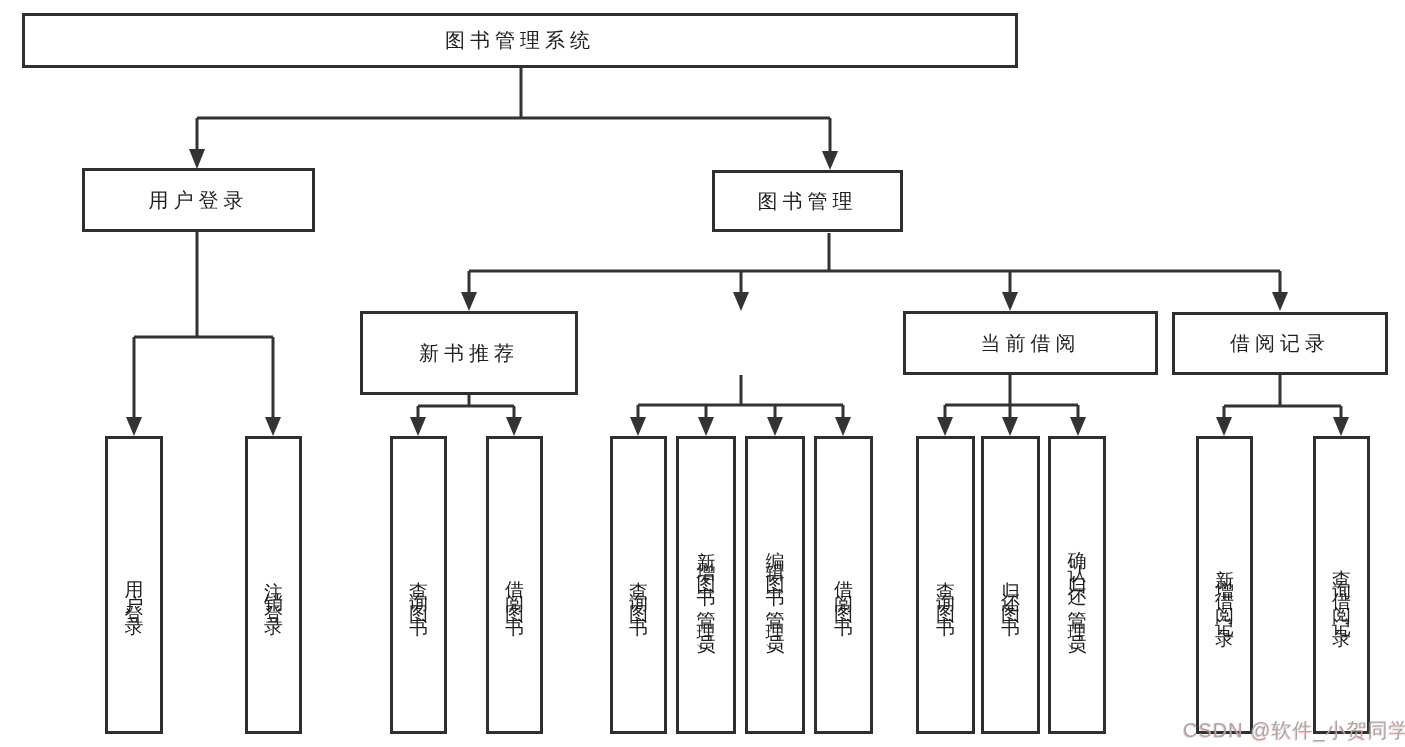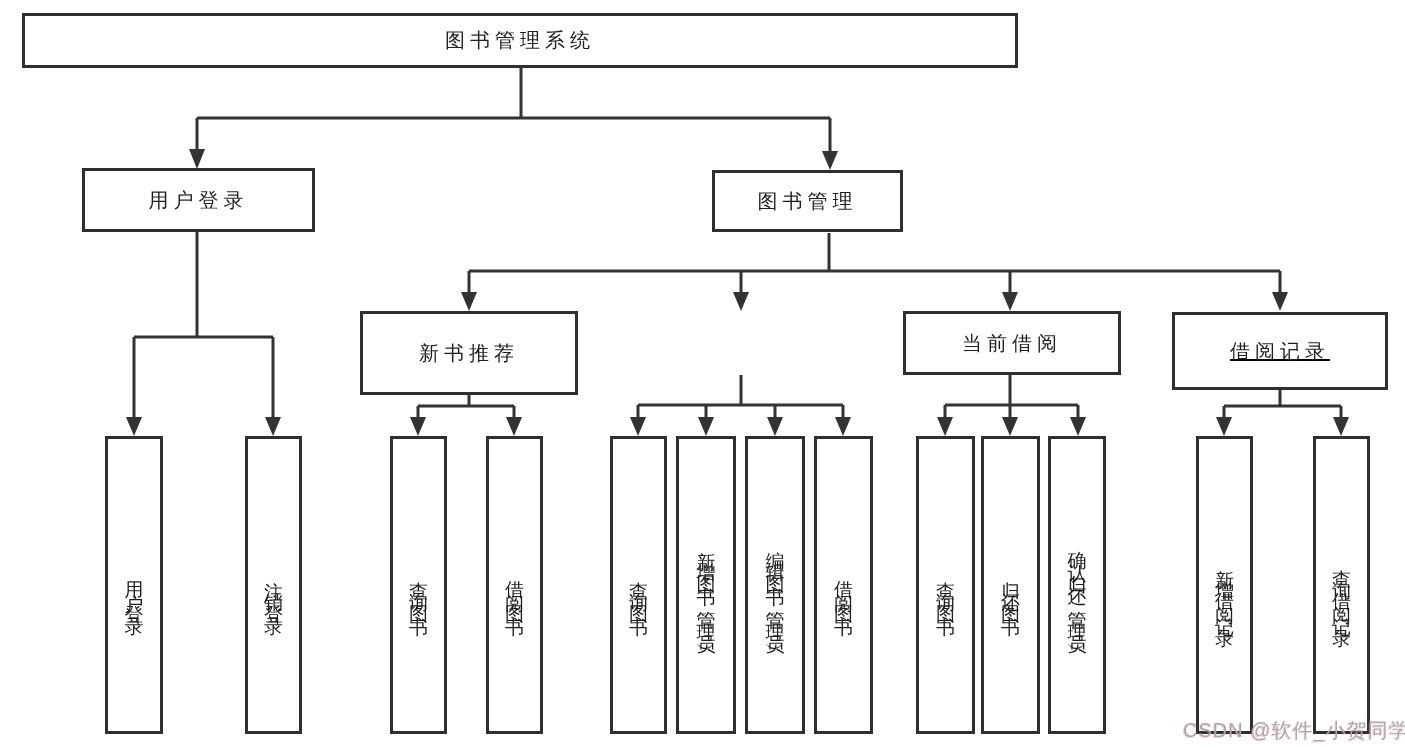--- a/index.html
+++ b/index.html
@@ -106,24 +106,24 @@
   <div class="node" style="left:82px; top:168px; width:233px; height:64px;">
     <span class="hlabel">用户登录</span>
   </div>
   <div class="node" style="left:712px; top:170px; width:191px; height:62px;">
     <span class="hlabel">图书管理</span>
   </div>
 
   <div class="node" style="left:360px; top:311px; width:218px; height:84px;">
     <span class="hlabel">新书推荐</span>
   </div>
-  <div class="node" style="left:903px; top:311px; width:218px; height:64px;">
+  <div class="node" style="left:903px; top:311px; width:255px; height:64px;">
     <span class="hlabel">当前借阅</span>
   </div>
-  <div class="node" style="left:1172px; top:312px; width:216px; height:78px;text-decoration:underline;">
+  <div class="node" style="left:1172px; top:312px; width:216px; height:63px;">
     <span class="hlabel">借阅记录</span>
   </div>
 
   <div class="node" style="left:105px; top:436px; width:58px; height:298px;">
     <span class="vlabel">用户登录</span>
   </div>
   <div class="node" style="left:245px; top:436px; width:57px; height:298px;">
     <span class="vlabel">注销登录</span>
   </div>
 

